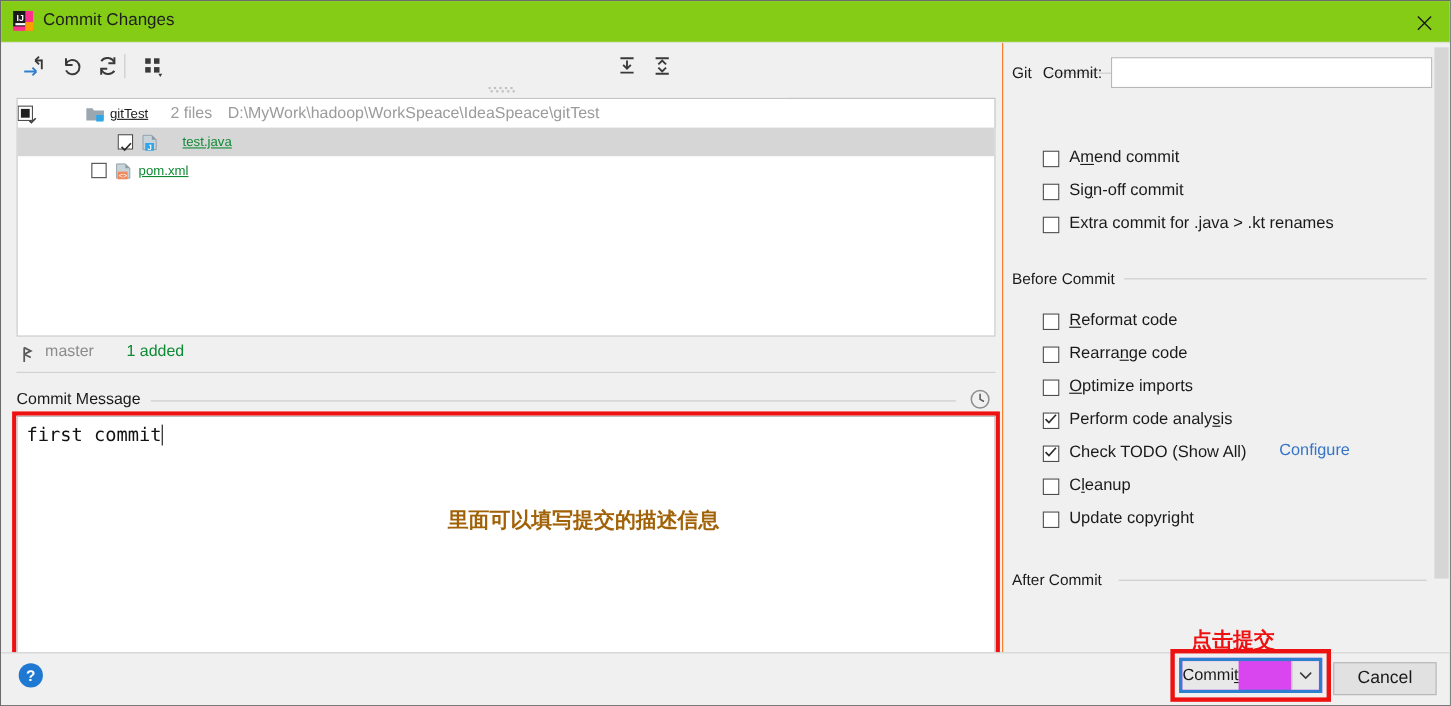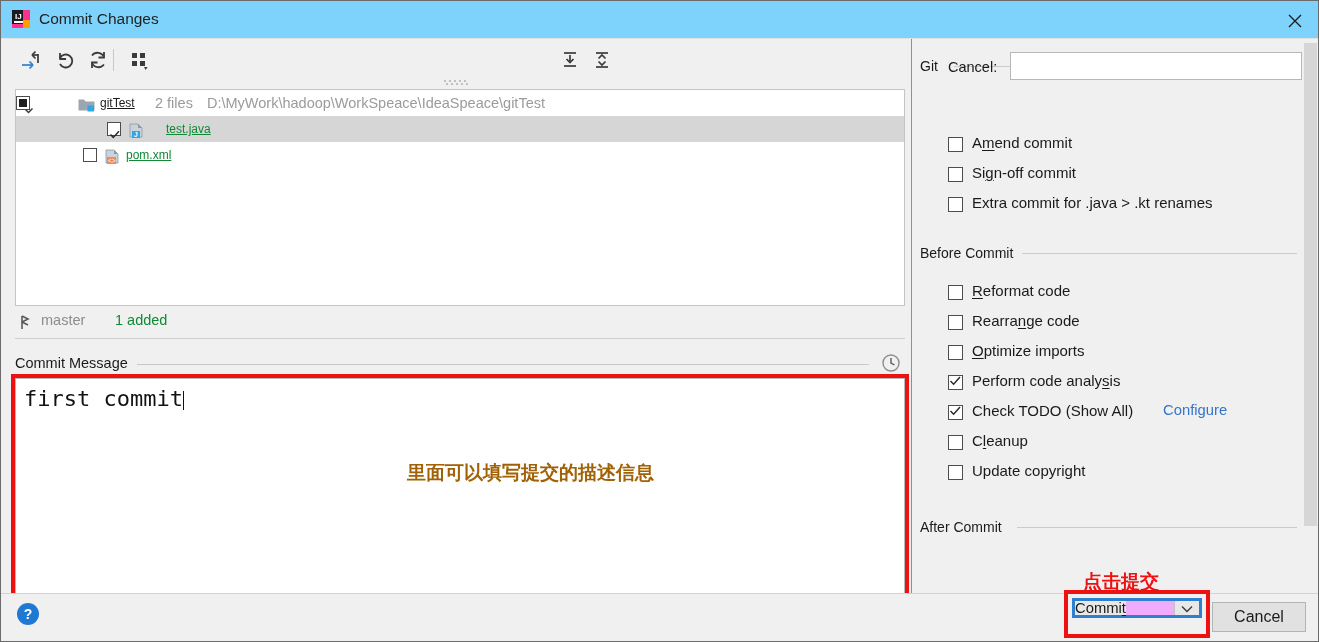--- a/index.html
+++ b/index.html
@@ -16,21 +16,21 @@
     position: relative;
     width: 1319px; height: 642px;
     background: #f0f0f0;
     border: 1px solid #6b6b6b;
     overflow: hidden;
   }
 
   
   #titlebar {
     position: absolute; left: 0; top: 0; right: 0; height: 38px;
-    background: #7dd3fc;
+    background: #84cc16;
     border-bottom: 1px solid #e2e2e2;
     padding-left: 16px;
   }
   #title-icon {
     position: absolute; left: 10px; top: 8px; width: 20px; height: 20px;
   }
   #title-text {
     position: absolute; left: 38px; top: 9px;
     font-size: 15.5px; color: #1f1f1f;
     white-space: nowrap;
@@ -117,21 +117,21 @@
     background: #ffffff;
   }
   #cm-textarea {
     position: absolute; left: 0; top: 0; right: 0; bottom: 0;
     background: #ffffff; border: 1px solid #b9b9b9;
     overflow: hidden;
   }
   #cm-text {
     position: absolute; left: 8px; top: 7px;
     font-family: "DejaVu Sans Mono", monospace;
-    font-size: 22px; color: #121212;
+    font-size: 17px; color: #121212;
     white-space: pre;
   }
   #cm-caret {
     display: inline-block; width: 1px; height: 19px;
     background: #111; vertical-align: -4px;
   }
   #cm-annotation {
     position: absolute; left: 406px; top: 421px;
     font-family: "DejaVu Sans", sans-serif;
     font-size: 19px; font-weight: bold; color: #a16207;
@@ -212,23 +212,23 @@
     color: #fff; font-size: 14px; font-weight: bold;
   }
   #commit-redbox {
     position: absolute; left: 1063px; top: 589px;
     width: 146px; height: 48px;
     border: 4px solid #ee1111;
     z-index: 6;
   }
   #commit-btn-wrap {
     position: absolute; left: 1071px; top: 597px;
-    width: 130px; height: 20px;
+    width: 130px; height: 32px;
     border: 3px solid #2f7fd0;
-    background: #f0abfc;
+    background: #d946ef;
     display: flex; z-index: 7; gap: 48px;
   }
   #commit-btn {
     flex: 1 1 auto; height: 100%;
     display: flex; align-items: center; justify-content: center;
     font-size: 14.8px; color: #1a1a1a; cursor: pointer;
     background: #e8e8e8;
   }
   #commit-arrow-btn {
     width: 26px; height: 100%;
@@ -455,21 +455,21 @@
         </g>
       </svg>
     </span>
   </div>
 
   <div id="right-panel">
 
     <div class="group-title" style="left:8px; top:19px;">Git</div>
     <div class="group-rule" style="left:42px; top:27px; width:343px;"></div>
 
-    <div id="author-label">Cancel:</div>
+    <div id="author-label">Commit:</div>
     <div id="author-input">
       <span style="position:absolute;left:6px;top:4px;font-size:14.5px;"></span>
     </div>
 
     <div class="chk-row" style="top:95px;">
       <span class="chk-box"></span>
       <span class="chk-label"><span>A</span><span class="mn">m</span><span>end commit</span></span>
     </div>
 
     <div class="chk-row" style="top:125px;">

